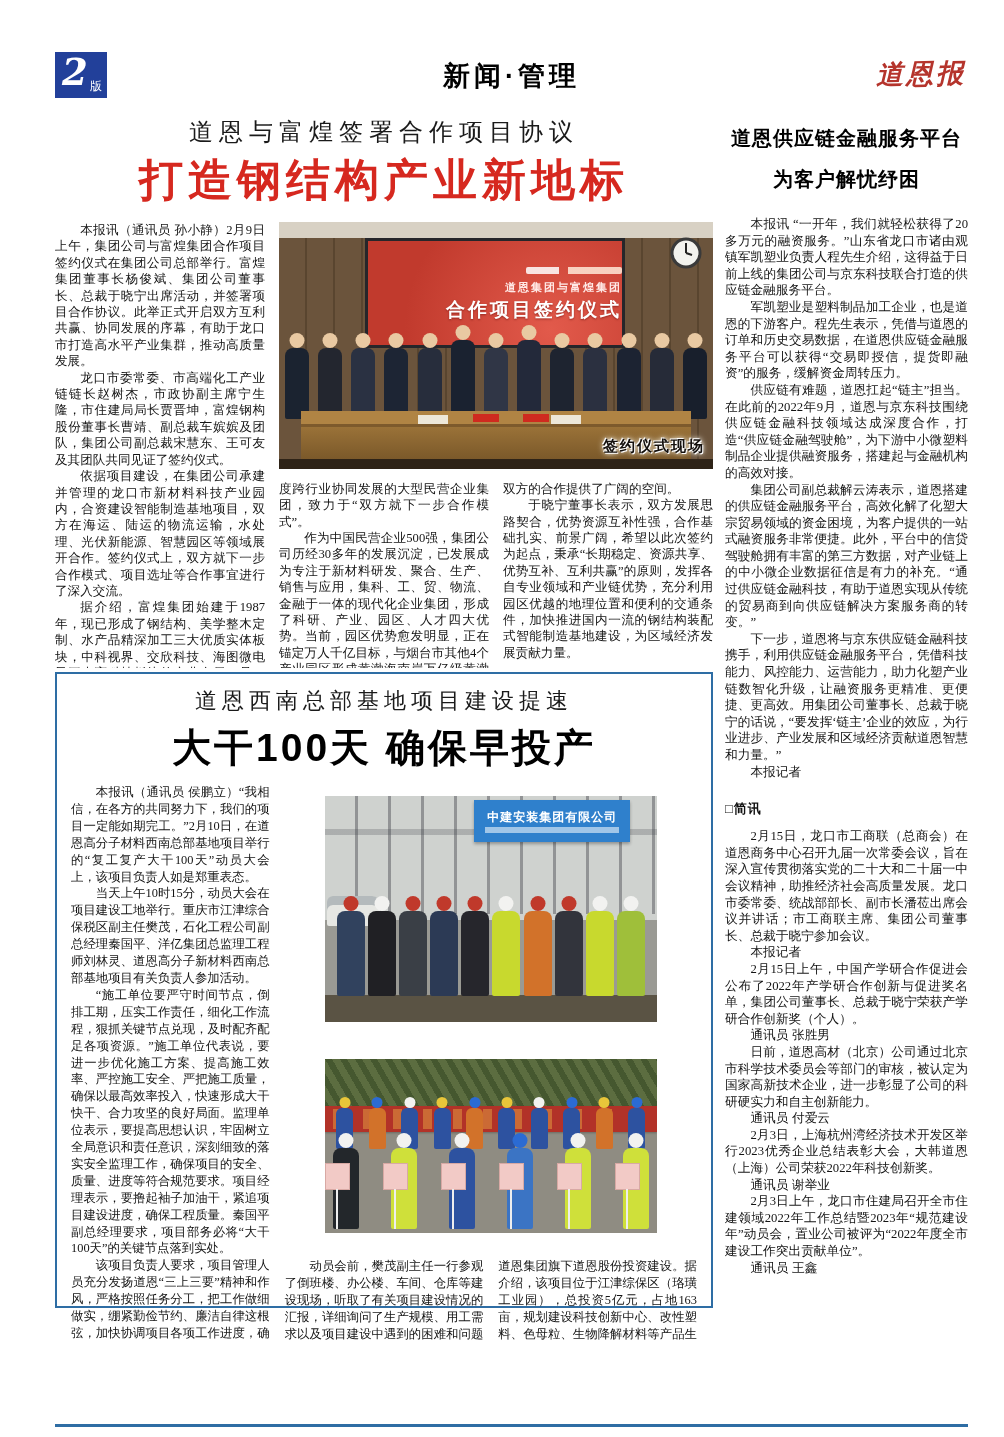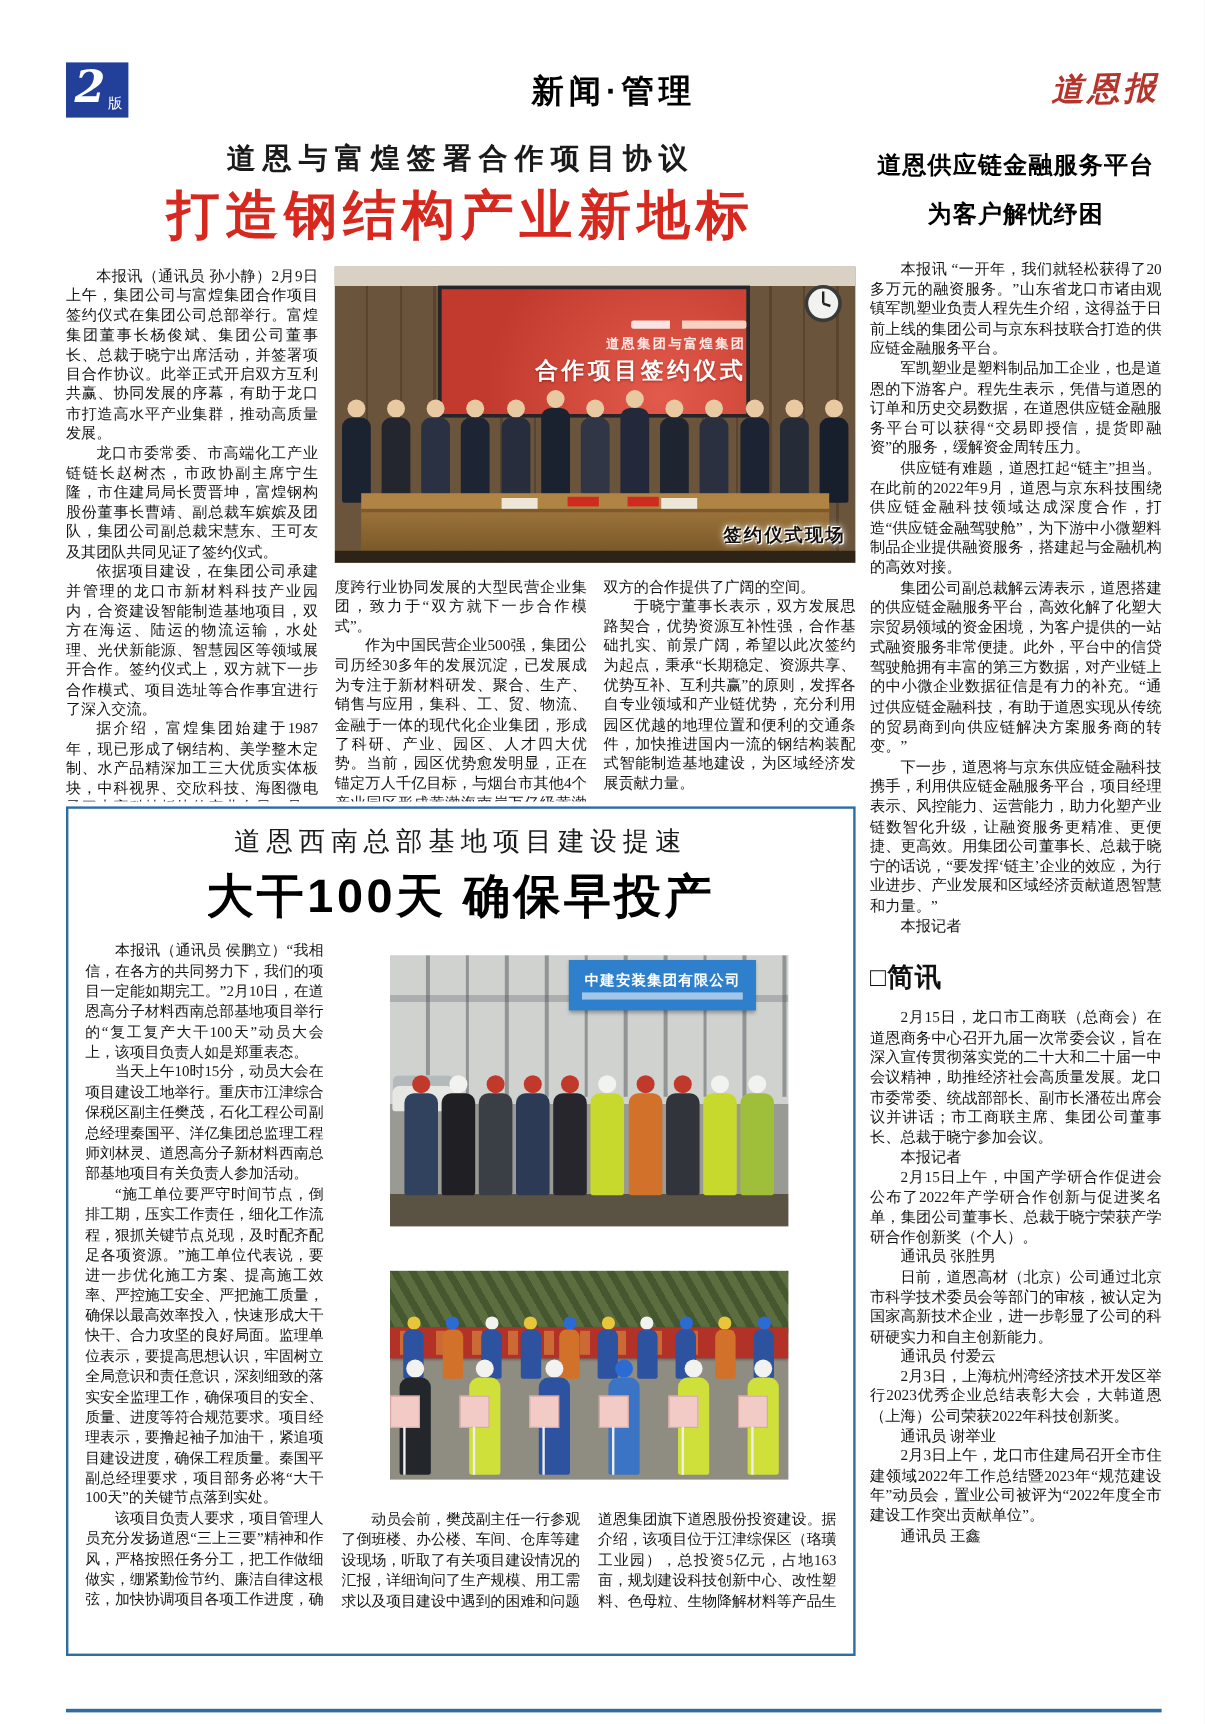--- a/index.html
+++ b/index.html
@@ -22,21 +22,21 @@
 
   
   .bt p{margin:0;text-indent:2em;text-align:justify}
   .bt p.cont{text-indent:0}
   .ld{font-family:"Liberation Sans",sans-serif;font-weight:400}
   .byline{text-align:right;font-family:"Liberation Sans",sans-serif;font-weight:400;
           padding-right:14px;margin:3px 0 5px;text-indent:0}
 
   
   .a1{position:absolute;left:55px;top:116px;width:658px}
-  .a1-kicker{text-align:center;font-size:24px;letter-spacing:6px;color:#1a1a1a;font-weight:700}
+  .a1-kicker{text-align:center;font-size:24px;letter-spacing:6px;color:#1a1a1a;font-weight:400}
   .a1-title{margin:4px 0 0;text-align:center;color:#d6281f;font-family:"Liberation Sans",sans-serif;
             font-weight:900;font-size:44px;line-height:56px;letter-spacing:5px}
   .a1-body{margin-top:14px;display:grid;grid-template-columns:1fr 1fr 1fr;column-gap:14px;
            height:446px;overflow:hidden;font-size:12.6px;line-height:16.4px}
   .a1c1{grid-column:1;grid-row:1/3}
   .a1c2{grid-column:2;grid-row:2}
   .a1c3{grid-column:3;grid-row:2}
 
   
   .photoA{grid-column:2/4;grid-row:1;height:247px;margin:0 0 8px;position:relative;overflow:hidden;
@@ -60,21 +60,21 @@
   .tblA{position:absolute;left:22px;right:22px;bottom:10px;height:48px}
   .tblA-top{height:13px;background:#b08444;border-bottom:3px solid #7d5a2c}
   .tblA-front{height:32px;background:linear-gradient(#9a7238,#7b592a)}
   .folder{position:absolute;top:3px;width:26px;height:8px;background:#cf2a1f}
   .card{position:absolute;top:16px;width:30px;height:9px;background:#f4f2ea;opacity:.9}
   .floorA{position:absolute;left:0;right:0;bottom:0;height:10px;background:#2e2317}
   .capA{position:absolute;right:8px;bottom:13px;font:700 15px "Liberation Sans",sans-serif;color:#15110e;
         letter-spacing:2px;text-shadow:0 0 4px #fff,1px 1px 0 #fff,-1px -1px 0 #fff,0 0 7px #ffe}
 
   
-  .a2box{position:absolute;left:55px;top:672px;width:658px;height:708px;border:2px solid #2e6da4;
+  .a2box{position:absolute;left:55px;top:672px;width:658px;height:636px;border:2px solid #2e6da4;
          box-sizing:border-box;padding:12px 14px 0;background:#fff}
   .a2-kicker{text-align:center;font-size:22px;letter-spacing:5px;color:#1a1a1a}
   .a2-title{margin:8px 0 0;text-align:center;color:#000;font-family:"Liberation Sans",sans-serif;
             font-weight:900;font-size:39px;line-height:48px;letter-spacing:3px}
   .a2-body{margin-top:12px;display:grid;grid-template-columns:1fr 1fr 1fr;column-gap:15px;
            height:556px;overflow:hidden;font-size:12.4px;line-height:16.9px}
   .a2c1{grid-column:1;grid-row:1/4}
   .a2c2{grid-column:2;grid-row:3}
   .a2c3{grid-column:3;grid-row:3}
 
@@ -111,21 +111,21 @@
   .plate{position:absolute;left:-8px;top:30px;width:23px;height:25px;background:#f2cac6;
          border:1px solid #d8a9a4;z-index:2}
   .plate::after{content:"";position:absolute;left:10px;top:25px;width:2px;height:40px;background:#eee}
 
   
   .a3{position:absolute;left:725px;top:118px;width:243px;height:1296px;overflow:hidden}
   .a3-title{margin:0 0 16px;text-align:center;color:#000;font-family:"Liberation Sans",sans-serif;
             font-weight:900;font-size:20px;line-height:41px;letter-spacing:1px}
   .a3 .bt{font-size:12.7px;line-height:16.6px}
   .briefs-hd{margin:20px 0 10px;font-family:"Liberation Sans",sans-serif;font-weight:700;
-             font-size:22px;color:#111;letter-spacing:1px}
+             font-size:13px;color:#111;letter-spacing:1px}
   .briefs{font-size:12.7px;line-height:16.2px}
 
   
   .botrule{position:absolute;left:55px;top:1424px;width:913px;height:3px;background:#2e6da4}
 </style>
 </head>
 <body>
 
 <div class="page">
 
@@ -285,21 +285,21 @@
   <aside class="a3">
     <h2 class="a3-title">
       <span>道恩供应链金融服务平台</span><br>
       <span>为客户解忧纾困</span>
     </h2>
     <div class="bt">
       <p><b class="ld">本报讯</b> <span>“一开年，我们就轻松获得了20多万元的融资服务。”山东省龙口市诸由观镇军凯塑业负责人程先生介绍，这得益于日前上线的集团公司与京东科技联合打造的供应链金融服务平台。</span></p>
       <p>军凯塑业是塑料制品加工企业，也是道恩的下游客户。程先生表示，凭借与道恩的订单和历史交易数据，在道恩供应链金融服务平台可以获得“交易即授信，提货即融资”的服务，缓解资金周转压力。</p>
       <p>供应链有难题，道恩扛起“链主”担当。在此前的2022年9月，道恩与京东科技围绕供应链金融科技领域达成深度合作，打造“供应链金融驾驶舱”，为下游中小微塑料制品企业提供融资服务，搭建起与金融机构的高效对接。</p>
       <p>集团公司副总裁解云涛表示，道恩搭建的供应链金融服务平台，高效化解了化塑大宗贸易领域的资金困境，为客户提供的一站式融资服务非常便捷。此外，平台中的信贷驾驶舱拥有丰富的第三方数据，对产业链上的中小微企业数据征信是有力的补充。“通过供应链金融科技，有助于道恩实现从传统的贸易商到向供应链解决方案服务商的转变。”</p>
-      <p>下一步，道恩将与京东供应链金融科技携手，利用供应链金融服务平台，项目经理表示、风控能力、运营能力，助力化塑产业链数智化升级，让融资服务更精准、更便捷、更高效。用集团公司董事长、总裁于晓宁的话说，“要发挥‘链主’企业的效应，为行业进步、产业发展和区域经济贡献道恩智慧和力量。”</p>
+      <p>下一步，道恩将与京东供应链金融科技携手，利用供应链金融服务平台，凭借科技能力、风控能力、运营能力，助力化塑产业链数智化升级，让融资服务更精准、更便捷、更高效。用集团公司董事长、总裁于晓宁的话说，“要发挥‘链主’企业的效应，为行业进步、产业发展和区域经济贡献道恩智慧和力量。”</p>
       <p class="byline">本报记者</p>
     </div>
 
     <div class="briefs-hd">□简讯</div>
     <div class="bt briefs">
       <p>2月15日，龙口市工商联（总商会）在道恩商务中心召开九届一次常委会议，旨在深入宣传贯彻落实党的二十大和二十届一中会议精神，助推经济社会高质量发展。龙口市委常委、统战部部长、副市长潘莅出席会议并讲话；市工商联主席、集团公司董事长、总裁于晓宁参加会议。</p>
       <p class="byline">本报记者</p>
       <p>2月15日上午，中国产学研合作促进会公布了2022年产学研合作创新与促进奖名单，集团公司董事长、总裁于晓宁荣获产学研合作创新奖（个人）。</p>
       <p class="byline">通讯员 张胜男</p>
       <p>日前，道恩高材（北京）公司通过北京市科学技术委员会等部门的审核，被认定为国家高新技术企业，进一步彰显了公司的科研硬实力和自主创新能力。</p>

